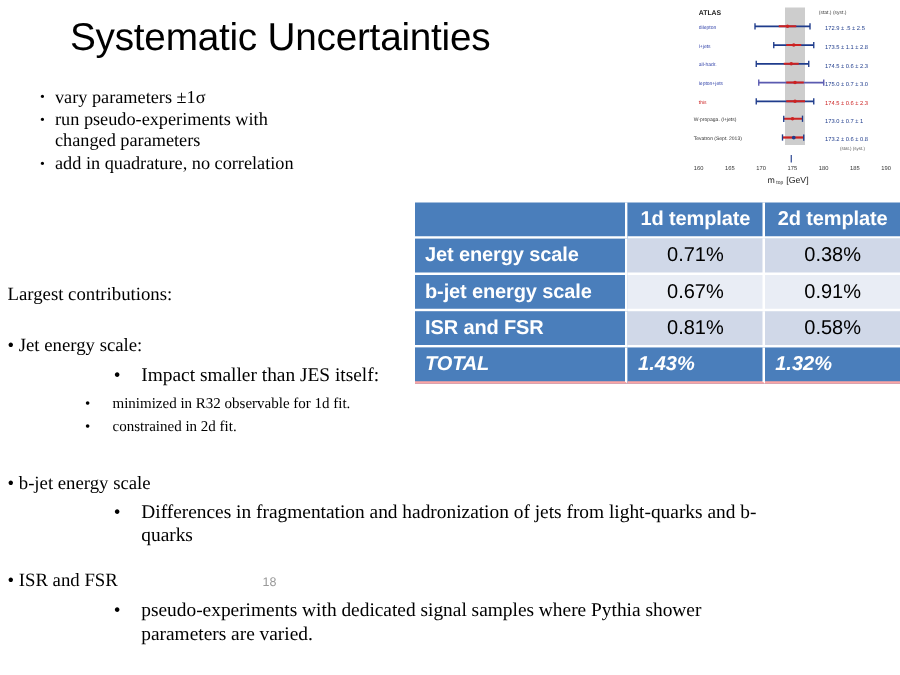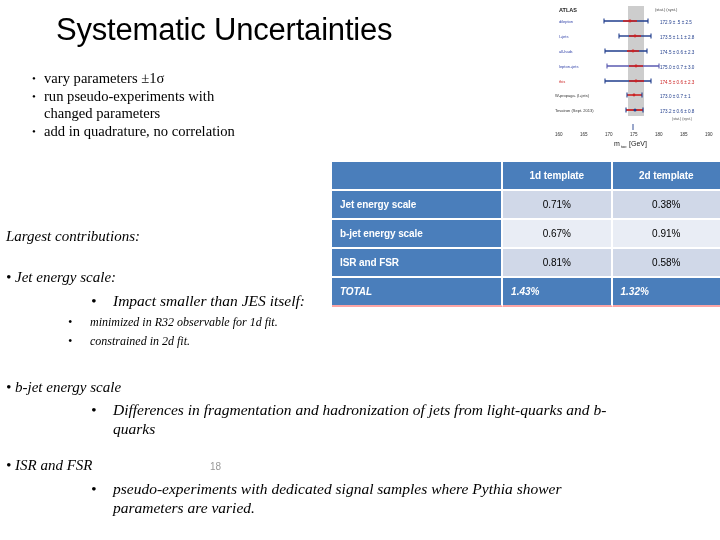--- a/index.html
+++ b/index.html
@@ -74,21 +74,21 @@
     top: 162px;
     width: 388px;
     border-collapse: separate;
     border-spacing: 0;
     font-family: "Liberation Sans", sans-serif;
   }
   #systematics-table td, #systematics-table th {
     padding: 0;
     height: 27px;
     vertical-align: middle;
-    font-size: 10px;
+    font-size: 16px;
     border-bottom: 2px solid #ffffff;
   }
   #systematics-table tr:last-child td { border-bottom: 2px solid #fca5a5; font-style: italic; }
   .c-label {
     width: 166px;
     background: #4A7EBB;
     color: #ffffff;
     font-weight: bold;
     padding-left: 8px !important;
     border-right: 2px solid #ffffff;
@@ -125,21 +125,20 @@
     border-right: 2px solid #ffffff;
   }
   .total-cell.last { border-right: none; }
 
   
   .body-line {
     position: absolute;
     font-size: 15px;
     line-height: 18px;
     white-space: nowrap;
-    font-style: italic;
   }
   .lvl1 { font-size: 15px; }
   .lvl2 { font-size: 15.5px; margin-left: 47px; }
   .lvl3 { font-size: 12px; }
 
   .tinybullet {
     display: inline-block;
     width: 9px;
   }
 

